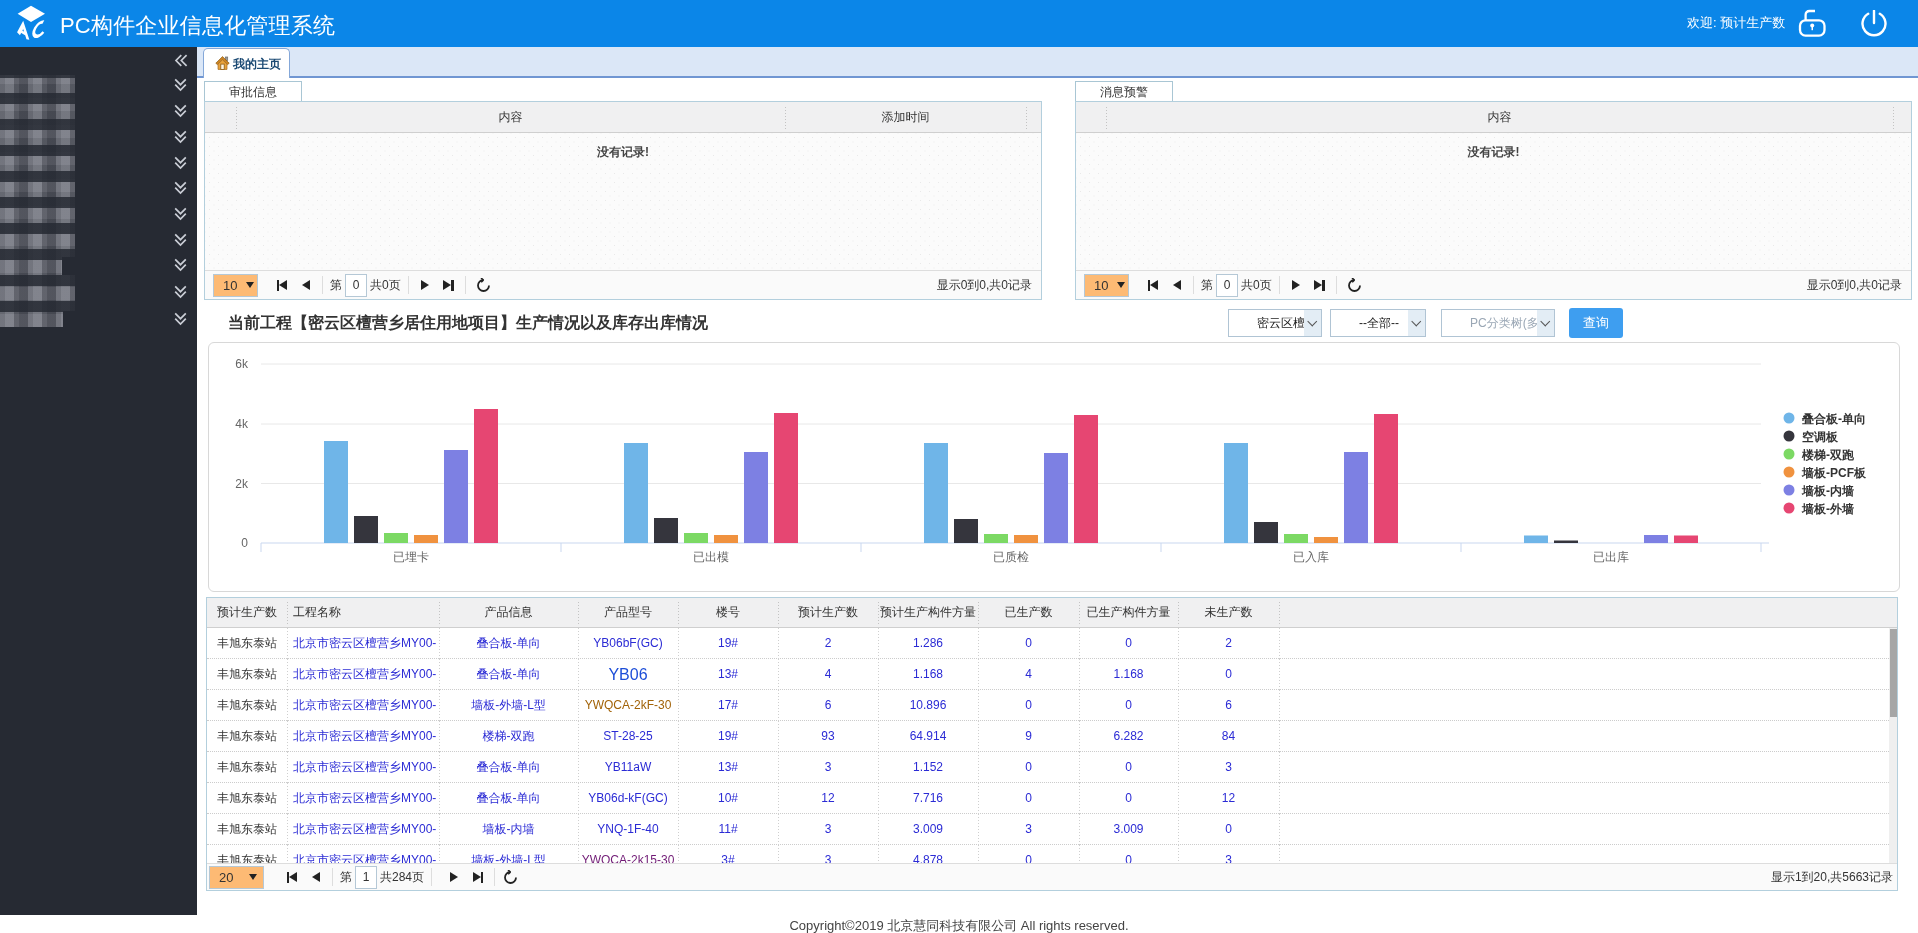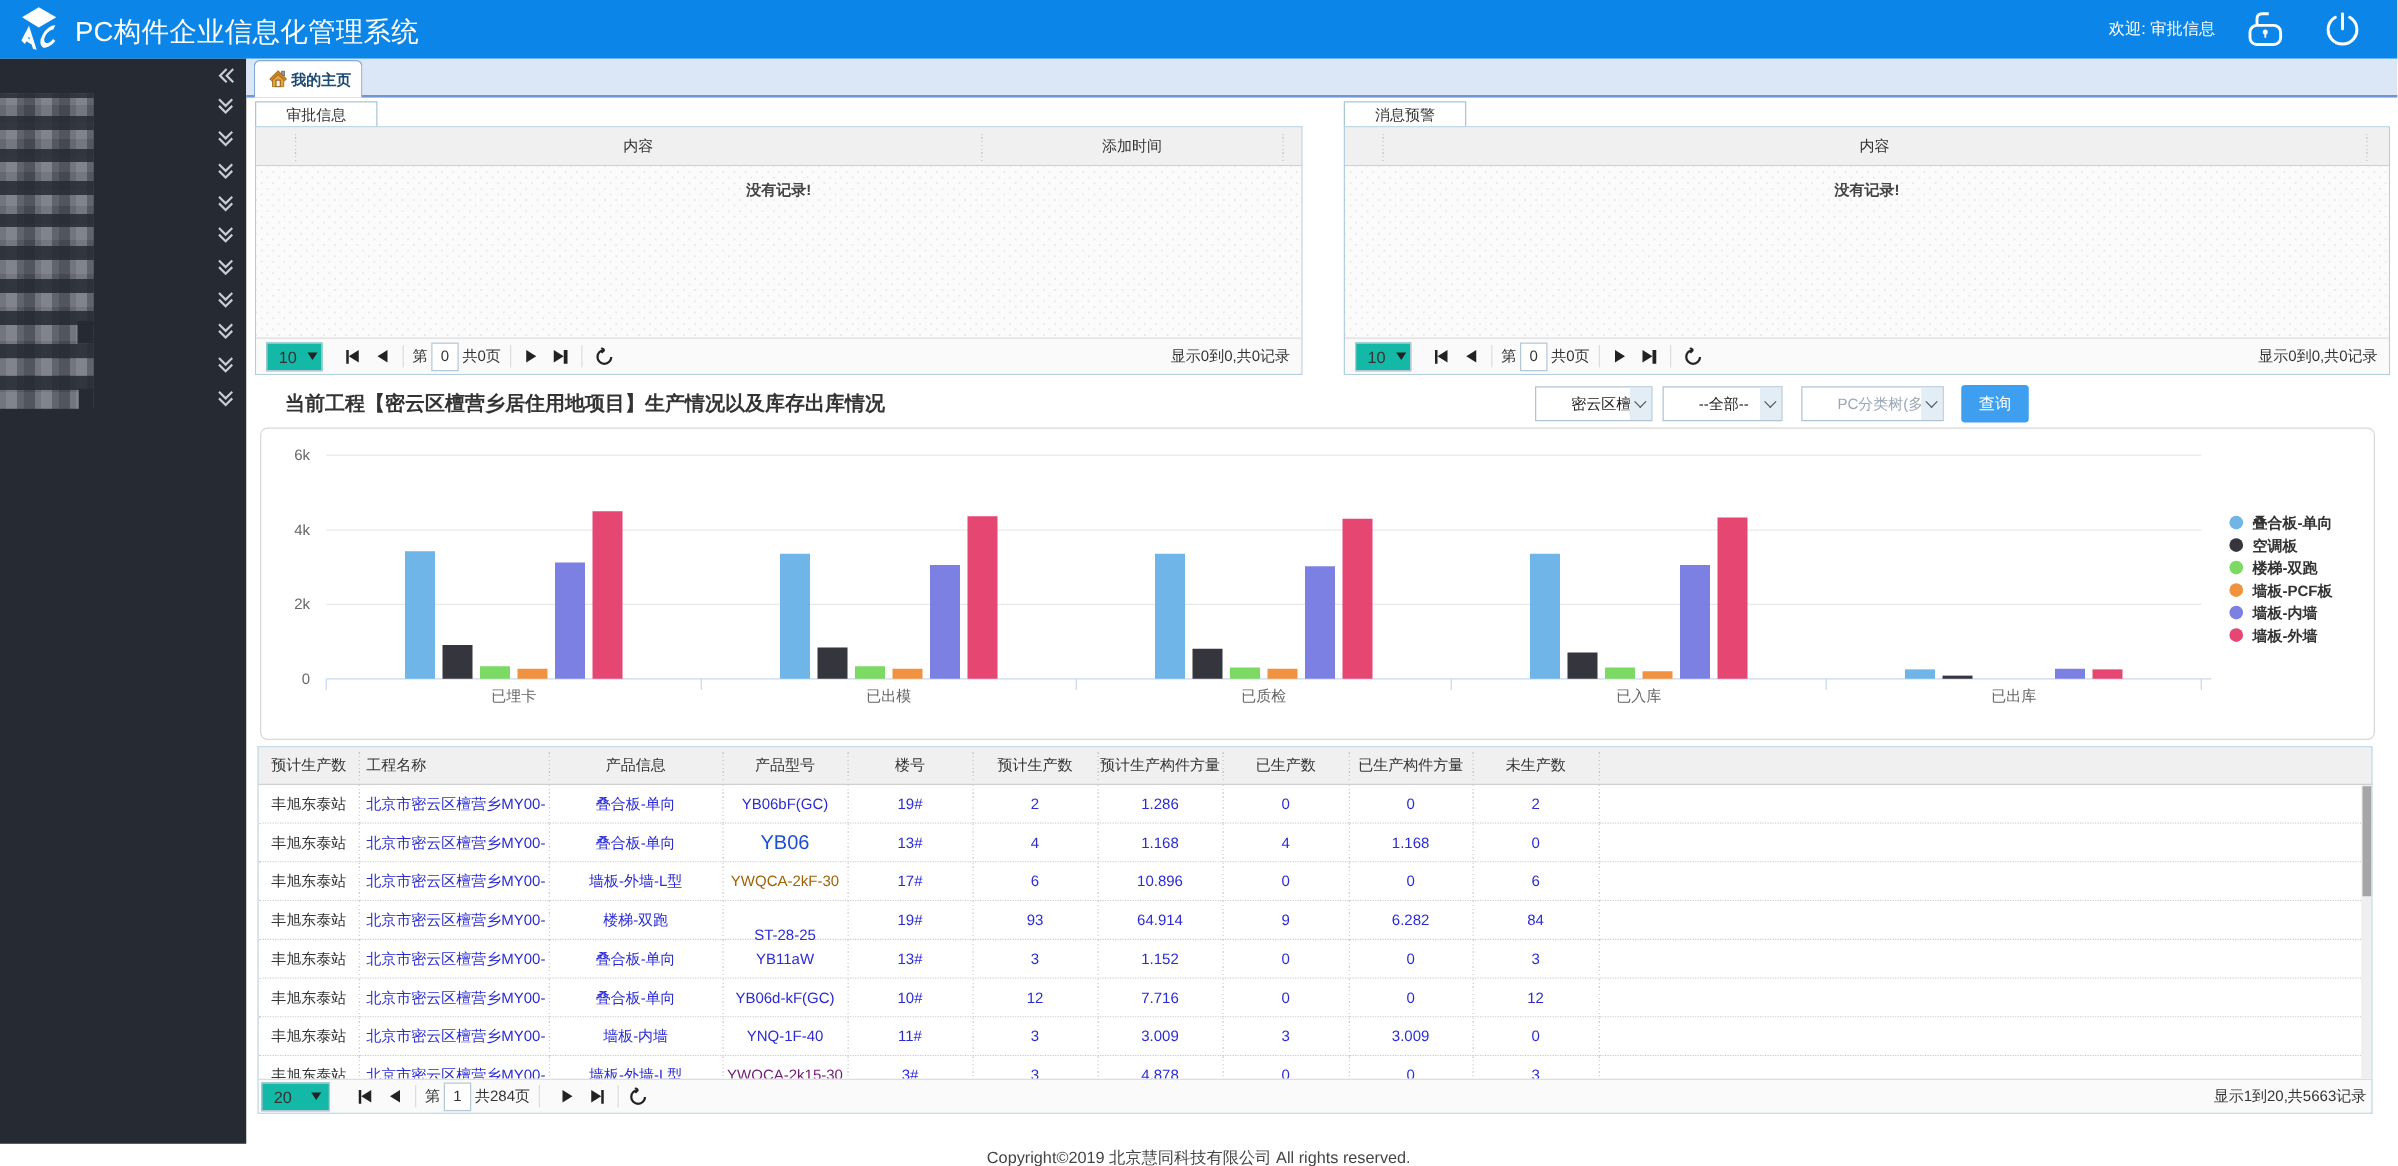--- a/index.html
+++ b/index.html
@@ -23,21 +23,21 @@
 
 .ptab{background:#fff;border:1px solid #a9c6d4;font-size:12px;color:#333;text-align:center;line-height:20px;}
 .gridbox{background:#fff;border:1px solid #b3cfdd;}
 .ghead{background:#f0f0f1;border-bottom:1px solid #cfcfcf;}
 .gsep{position:absolute;top:3px;bottom:3px;width:1px;background-image:repeating-linear-gradient(0deg,#c3c3c3 0 1px,transparent 1px 3px);}
 .gh{position:absolute;top:0;height:100%;display:flex;align-items:center;justify-content:center;font-size:12px;color:#333;white-space:nowrap;}
 .dots{background-color:#fbfbfb;background-image:radial-gradient(rgba(0,0,0,0.07) 0.8px,transparent 1px),radial-gradient(rgba(0,0,0,0.07) 0.8px,transparent 1px);background-size:9px 9px;background-position:0 0,4.5px 4.5px;}
 .norec{position:absolute;top:11px;width:100%;text-align:center;font-size:12px;color:#444;font-weight:bold;}
 
 .pager{background:#fafafa;border-top:1px solid #ddd;display:flex;align-items:center;font-size:12px;color:#333;}
-.psel{display:flex;align-items:center;justify-content:space-between;background:#14b8a6;border:1px solid #b5c8d6;height:23px;padding:0 6px 0 9px;font-size:13px;}
+.psel{display:flex;align-items:center;justify-content:space-between;background:#fdba74;border:1px solid #b5c8d6;height:23px;padding:0 6px 0 9px;font-size:13px;}
 .psel .tri{width:0;height:0;border-left:4.5px solid transparent;border-right:4.5px solid transparent;border-top:6px solid #222;margin-left:9px;}
 .pbtn{display:flex;align-items:center;justify-content:center;width:24px;height:22px;}
 .tl{width:0;height:0;border-top:5.5px solid transparent;border-bottom:5.5px solid transparent;border-right:8px solid #222;}
 .tr{width:0;height:0;border-top:5.5px solid transparent;border-bottom:5.5px solid transparent;border-left:8px solid #222;}
 .bar{width:2.5px;height:11px;background:#222;}
 .vsep{width:1px;height:18px;background:#ddd;margin:0 4px;}
 .pinput{width:22px;height:23px;border:1px solid #b5c8d6;background:#fff;text-align:center;font-size:12px;color:#333;display:flex;align-items:center;justify-content:center;}
 .pright{position:absolute;right:9px;top:0;height:100%;display:flex;align-items:center;font-size:12px;color:#333;}
 
 .sel{position:absolute;height:28px;background:#fff;border:1px solid #b0c4d4;display:flex;align-items:center;}
@@ -56,21 +56,21 @@
     <svg class="abs" style="left:17px;top:5px" width="29" height="37" viewBox="0 0 29 37">
       <path d="M14 0.7 L28 8.8 L14 17 L0.6 8.8 Z" fill="#fff"></path>
       <g transform="translate(1.2,28.6) skewY(31.5)">
           <path d="M0.3 0 L5.0 -11.8 L9.7 0 M1.9 -4.0 L8.1 -4.0" stroke="#fff" stroke-width="3.1" fill="none"></path>
         </g>
       <g transform="translate(15.6,35.2) skewY(-31.5)">
           <path d="M10.8 -1.6 A 6.1 6.1 0 1 1 10.8 -11.6" stroke="#fff" stroke-width="3.1" fill="none"></path>
         </g>
     </svg>
     <div class="title">PC构件企业信息化管理系统</div>
-    <div class="welcome">欢迎: 审批信息</div>
+    <div class="welcome">欢迎: 预计生产数</div>
     <svg class="abs" style="left:1796px;top:8px" width="32" height="30" viewBox="0 0 32 30">
       <rect x="4" y="12.3" width="24.5" height="15.3" rx="5.5" fill="none" stroke="#fff" stroke-width="2.3"></rect>
       <path d="M9.6 12.3 L9.6 7 Q9.6 3 13.6 3 L19 3" fill="none" stroke="#fff" stroke-width="2.3" stroke-linecap="butt"></path>
       <circle cx="16.2" cy="17.6" r="2" fill="#fff"></circle>
       <rect x="15.5" y="18.6" width="1.5" height="3.6" fill="#fff"></rect>
     </svg>
     <svg class="abs" style="left:1861px;top:10px" width="26" height="27" viewBox="0 0 26 27">
       <path d="M7.2 3.8 A 11.5 11.5 0 1 0 18.8 3.8" fill="none" stroke="#fff" stroke-width="2.4" stroke-linecap="round"></path>
       <line x1="13" y1="0.8" x2="13" y2="13" stroke="#fff" stroke-width="2.4" stroke-linecap="round"></line>
     </svg>
@@ -392,21 +392,21 @@
           <div style="position:absolute;left:471px;top:0;height:31px;width:1px;background-image:repeating-linear-gradient(0deg,#cfcfcf 0 1px,transparent 1px 3px);"></div>
           <div style="position:absolute;left:571px;top:0;height:31px;width:1px;background-image:repeating-linear-gradient(0deg,#cfcfcf 0 1px,transparent 1px 3px);"></div>
           <div style="position:absolute;left:671px;top:0;height:31px;width:1px;background-image:repeating-linear-gradient(0deg,#cfcfcf 0 1px,transparent 1px 3px);"></div>
           <div style="position:absolute;left:771px;top:0;height:31px;width:1px;background-image:repeating-linear-gradient(0deg,#cfcfcf 0 1px,transparent 1px 3px);"></div>
           <div style="position:absolute;left:872px;top:0;height:31px;width:1px;background-image:repeating-linear-gradient(0deg,#cfcfcf 0 1px,transparent 1px 3px);"></div>
           <div style="position:absolute;left:971px;top:0;height:31px;width:1px;background-image:repeating-linear-gradient(0deg,#cfcfcf 0 1px,transparent 1px 3px);"></div>
           <div style="position:absolute;left:1072px;top:0;height:31px;width:1px;background-image:repeating-linear-gradient(0deg,#cfcfcf 0 1px,transparent 1px 3px);"></div>
           <div class="abs" style="left:0px;top:0;width:80px;height:31px;line-height:31px;text-align:center;color:#333;font-size:12px;white-space:nowrap;overflow:hidden;">丰旭东泰站</div>
           <div class="abs" style="left:80px;top:0;width:152px;height:31px;line-height:31px;text-align:left;padding-left:6px;color:#2b2bd5;font-size:12px;white-space:nowrap;overflow:hidden;">北京市密云区檀营乡MY00-</div>
           <div class="abs" style="left:232px;top:0;width:139px;height:31px;line-height:31px;text-align:center;color:#2b2bd5;font-size:12px;white-space:nowrap;overflow:hidden;">楼梯-双跑</div>
-          <div class="abs" style="left:371px;top:12px;width:100px;height:31px;line-height:31px;text-align:center;color:#2b2bd5;font-size:12px;white-space:nowrap;overflow:hidden;">ST-28-25</div>
+          <div class="abs" style="left:371px;top:0;width:100px;height:31px;line-height:31px;text-align:center;color:#2b2bd5;font-size:12px;white-space:nowrap;overflow:hidden;">ST-28-25</div>
           <div class="abs" style="left:471px;top:0;width:100px;height:31px;line-height:31px;text-align:center;color:#2b2bd5;font-size:12px;white-space:nowrap;overflow:hidden;">19#</div>
           <div class="abs" style="left:571px;top:0;width:100px;height:31px;line-height:31px;text-align:center;color:#2b2bd5;font-size:12px;white-space:nowrap;overflow:hidden;">93</div>
           <div class="abs" style="left:671px;top:0;width:100px;height:31px;line-height:31px;text-align:center;color:#2b2bd5;font-size:12px;white-space:nowrap;overflow:hidden;">64.914</div>
           <div class="abs" style="left:771px;top:0;width:101px;height:31px;line-height:31px;text-align:center;color:#2b2bd5;font-size:12px;white-space:nowrap;overflow:hidden;">9</div>
           <div class="abs" style="left:872px;top:0;width:99px;height:31px;line-height:31px;text-align:center;color:#2b2bd5;font-size:12px;white-space:nowrap;overflow:hidden;">6.282</div>
           <div class="abs" style="left:971px;top:0;width:101px;height:31px;line-height:31px;text-align:center;color:#2b2bd5;font-size:12px;white-space:nowrap;overflow:hidden;">84</div>
         </div>
         <div class="abs" style="left:0;top:124px;width:1690px;height:31px;border-bottom:1px dotted #ccc;background:#fff;">
           <div style="position:absolute;left:80px;top:0;height:31px;width:1px;background-image:repeating-linear-gradient(0deg,#cfcfcf 0 1px,transparent 1px 3px);"></div>
           <div style="position:absolute;left:232px;top:0;height:31px;width:1px;background-image:repeating-linear-gradient(0deg,#cfcfcf 0 1px,transparent 1px 3px);"></div>

